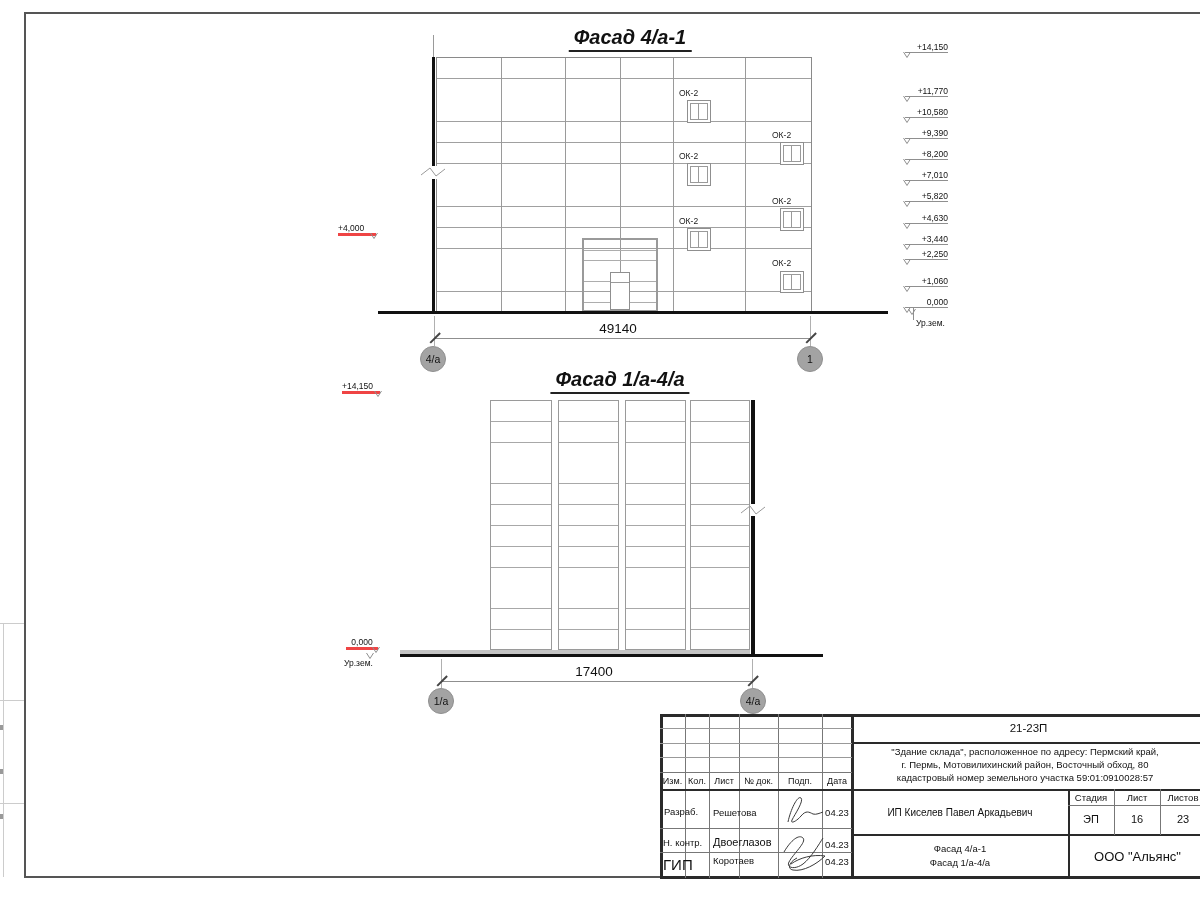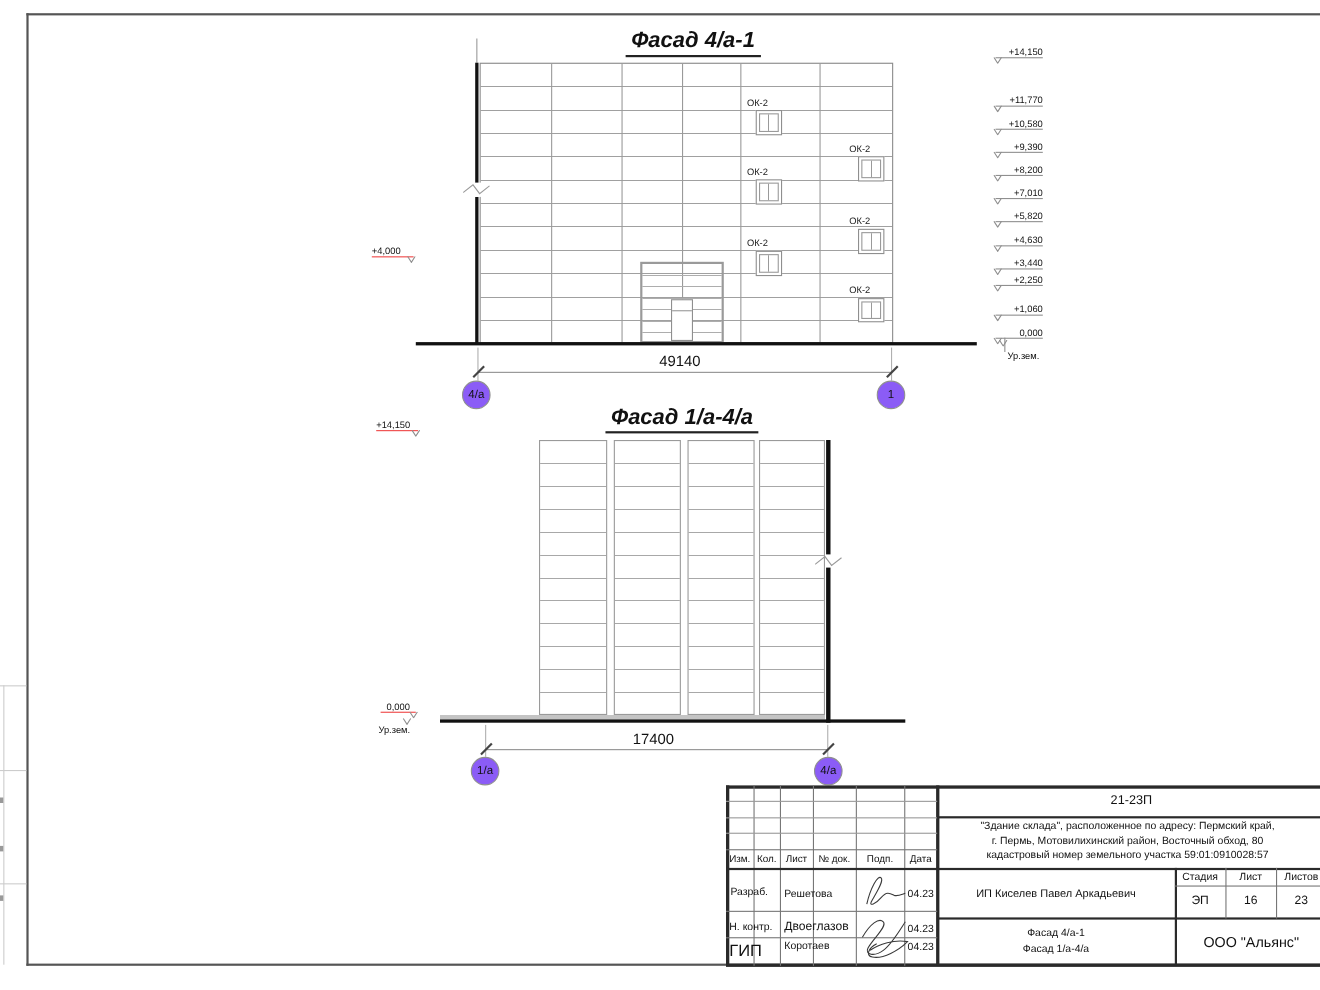--- a/index.html
+++ b/index.html
@@ -23,30 +23,30 @@
   
   .door{position:absolute;left:582px;top:238px;width:76px;height:74px;border:2px solid #9a9a9a;box-sizing:border-box;background:
         repeating-linear-gradient(to bottom,transparent 0px,transparent 9.6px,#adadad 9.6px,#adadad 10.5px);}
   .wicket{position:absolute;left:26px;top:32px;width:20px;height:38px;background:#fff;border:1px solid #8f8f8f;box-sizing:border-box;}
   .wicket-line{position:absolute;left:0;top:9px;width:100%;height:1px;background:#9a9a9a;}
   
   .elev{position:absolute;left:905px;width:43px;height:11px;border-bottom:1px solid #8f8f8f;text-align:right;font-size:8.5px;color:#111;}
   .elev span{display:block;line-height:12px;}
   .vmark{position:absolute;left:-2px;top:11px;}
   .vmark polyline{fill:none;stroke:#8f8f8f;stroke-width:1;}
-  .elevL{position:absolute;height:11px;border-bottom:1px solid #ef4444;font-size:8.5px;color:#111;}
+  .elevL{position:absolute;height:11px;border-bottom:3px solid #ef4444;font-size:8.5px;color:#111;}
   .elevL span{display:block;line-height:12px;}
   .vmarkR{position:absolute;right:-2px;top:11px;}
   
   .dimline{position:absolute;height:1px;background:#8f8f8f;}
   .extline{position:absolute;width:1px;background:#b0b0b0;}
   .tick{position:absolute;width:14px;height:1.5px;background:#444;transform:rotate(-45deg);}
   .dimtext{position:absolute;font-size:13.5px;color:#111;text-align:center;}
   .bubble{position:absolute;width:26px;height:26px;border:1px solid #8f8f8f;border-radius:50%;box-sizing:border-box;
-          text-align:center;line-height:24px;font-size:10.5px;color:#111;background:#8b5cf6;}
+          text-align:center;line-height:24px;font-size:10.5px;color:#111;background:#a3a3a3;}
   .ftitle{position:absolute;transform:translateX(-50%);font-size:20px;font-style:italic;font-weight:600;
           border-bottom:2px solid #222;padding:0 5px 1px 5px;white-space:nowrap;}
   .zig{position:absolute;}
   .zig polyline{fill:none;stroke:#9a9a9a;stroke-width:1;}
   .zigbg{position:absolute;background:#fff;}
   
   .tbl-line{position:absolute;background:#2a2a2a;}
   .tbl-thin{position:absolute;background:#777;}
   .tb{position:absolute;font-size:9px;color:#111;white-space:nowrap;}
   .tbc{text-align:center;}

